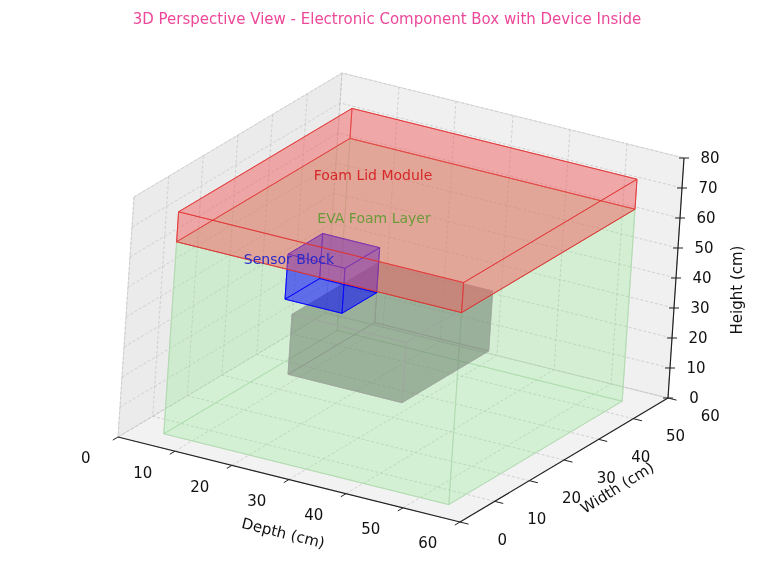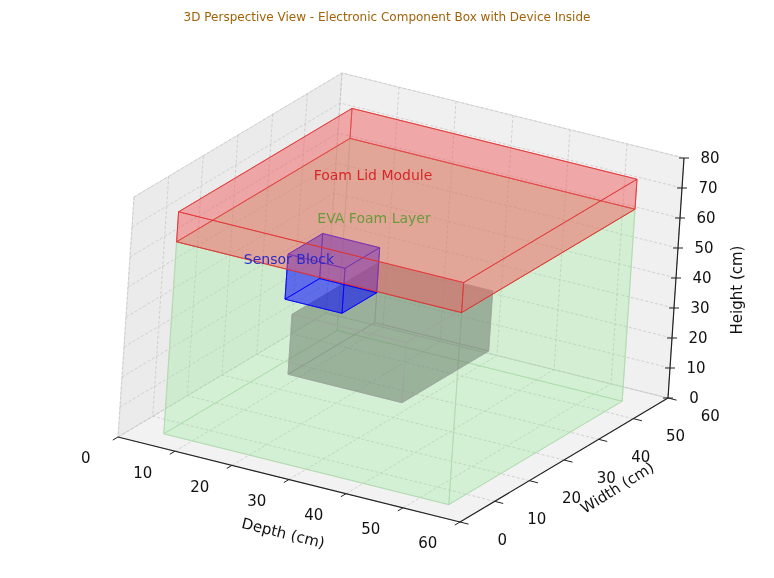--- a/index.html
+++ b/index.html
@@ -1,19 +1,19 @@
 <!DOCTYPE html>
 <html><head>
 <meta charset="utf-8">
 <style>
   html, body { margin: 0; padding: 0; background: #ffffff; }
   body { width: 774px; height: 578px; position: relative; overflow: hidden;
          font-family: "DejaVu Sans", sans-serif; }
   #chart-title { position: absolute; left: 0; top: 10px; width: 774px; text-align: center;
-                 font-size: 12px; color: #a16207; font-family: "DejaVu Sans", sans-serif; }
+                 font-size: 15px; color: #ec4899; font-family: "DejaVu Sans", sans-serif; }
   svg { position: absolute; left: 0; top: 0; }
   .tick-label { font-family: "DejaVu Sans", sans-serif; font-size: 15px; fill: #111; }
   .axis-label { font-family: "DejaVu Sans", sans-serif; font-size: 15px; fill: #111; }
   .ann { font-family: "DejaVu Sans", sans-serif; font-size: 14px; }
 </style>
 </head>
 <body>
 
 <div id="chart-title">3D Perspective View - Electronic Component Box with Device Inside</div>
 

